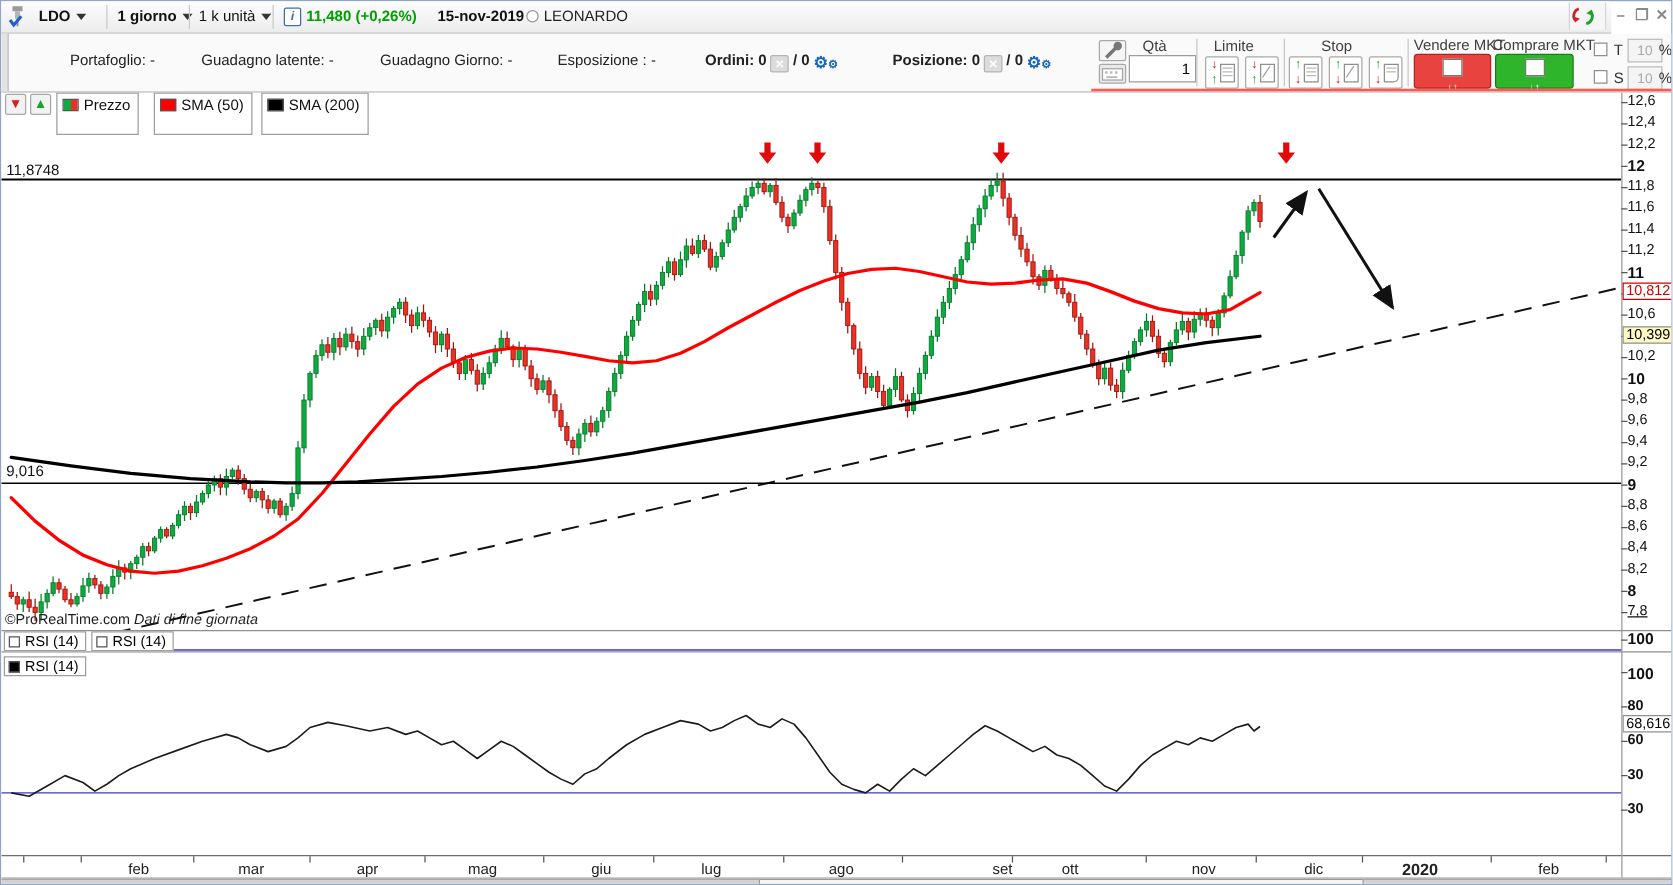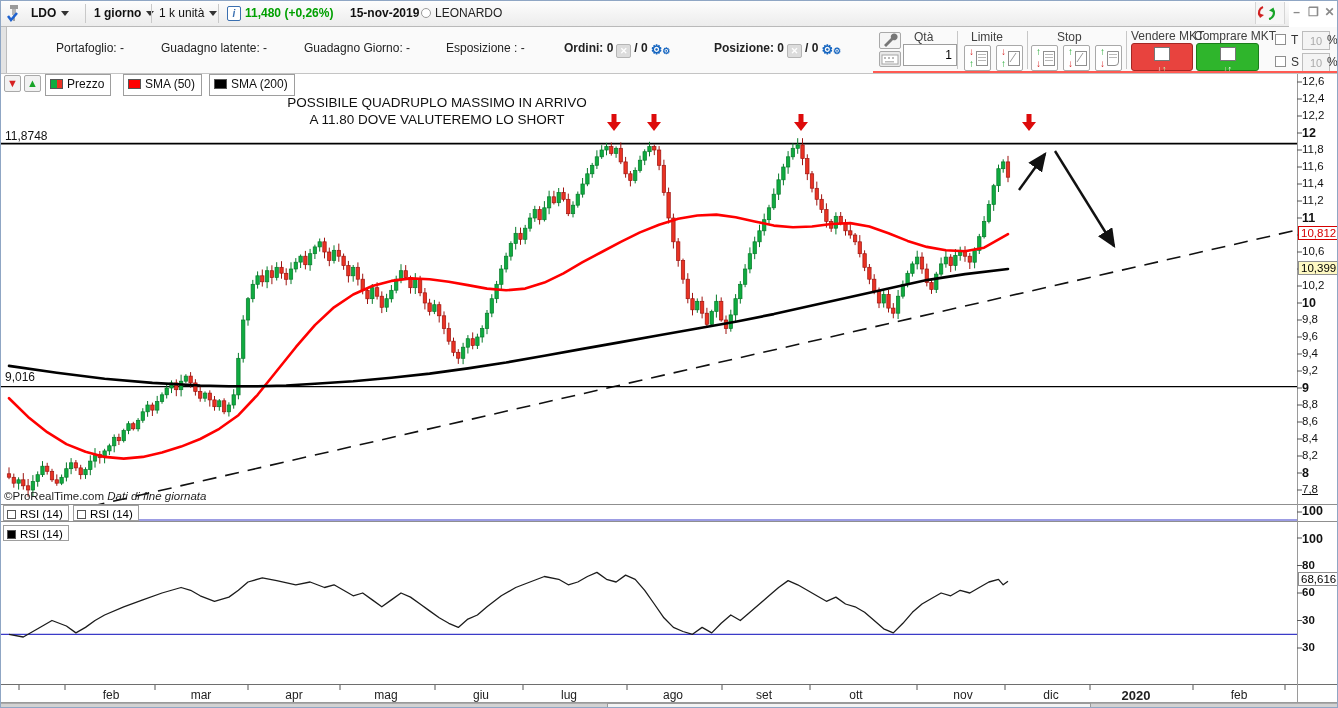--- a/index.html
+++ b/index.html
@@ -36,21 +36,21 @@
   .mktbtn{position:absolute;top:42px;height:28px;border-radius:3px;box-sizing:border-box;text-align:center;}
   .sellbtn{left:1130px;width:62px;background:#e8433e;border:1px solid #a32724;}
   .buybtn{left:1195px;width:63px;background:#2fb52c;border:1px solid #1b7d1a;}
   .mktdoc{display:inline-block;width:14px;height:12px;background:#fff;border:1px solid #777;margin-top:3px;}
   .mktarrows{font-size:9px;font-weight:bold;line-height:9px;}
   .cb{position:absolute;width:11px;height:11px;background:#fff;border:1px solid #8f8f8f;box-sizing:border-box;}
   .pctinput{position:absolute;width:22px;height:15px;border:1px solid #bdbdbd;background:#f4f4f4;color:#aaa;font-size:11px;text-align:center;font-family:"Liberation Sans",sans-serif;}
   .tslabel{position:absolute;font-size:12px;color:#333;}
   .redline{position:absolute;left:872px;top:70px;width:466px;height:2px;background:#ff5a52;}
   
-  .chip{position:absolute;top:73px;height:22px;background:#fff;border:1px solid #9e9e9e;font-size:12px;color:#111;line-height:18px;padding:0 6px 0 4px;box-sizing:border-box;white-space:nowrap;}
+  .chip{position:absolute;top:73px;height:34px;background:#fff;border:1px solid #9e9e9e;font-size:12px;color:#111;line-height:18px;padding:0 6px 0 4px;box-sizing:border-box;white-space:nowrap;}
   .swatch{display:inline-block;width:13px;height:10px;vertical-align:-1px;margin-right:4px;border:1px solid #555;box-sizing:border-box;}
   .minibtn{position:absolute;top:74px;width:17px;height:17px;background:#f2f2f2;border:1px solid #a9a9a9;border-radius:2px;text-align:center;line-height:15px;font-size:11px;font-weight:bold;box-sizing:border-box;}
   
   .lvlabel{position:absolute;font-size:12px;color:#111;}
   .anno{position:absolute;left:260px;top:93px;width:352px;text-align:center;font-size:13.5px;color:#111;line-height:17px;}
   .watermark{position:absolute;left:3px;top:489px;font-size:11.5px;color:#1d1d1d;}
   .axlabel{position:absolute;left:1301px;font-size:11.5px;color:#111;white-space:nowrap;}
   .axlabel.bold{font-size:12.5px;}
   .valbox{position:absolute;left:1297px;font-size:11.5px;background:#fff;border:1px solid #909090;padding:0 2px;white-space:nowrap;}
   .valbox.red{border-color:#d60000;color:#d60000;}
@@ -703,24 +703,20 @@
   <div class="chip" style="left:44px">
     <span class="swatch" style="background:linear-gradient(90deg,#0fab40 50%,#e93223 50%)"></span><span>Prezzo</span>
   </div>
   <div class="chip" style="left:122px">
     <span class="swatch" style="background:#ff0000"></span><span>SMA (50)</span>
   </div>
   <div class="chip" style="left:208px">
     <span class="swatch" style="background:#000"></span><span>SMA (200)</span>
   </div>
 
-  <div class="anno">
-    <div>POSSIBILE QUADRUPLO MASSIMO IN ARRIVO</div>
-    <div>A 11.80 DOVE VALUTEREMO LO SHORT</div>
-  </div>
   <div class="lvlabel" style="left:4px;top:128px">11,8748</div>
   <div class="lvlabel" style="left:4px;top:369px">9,016</div>
   <div class="watermark"><span>©ProRealTime.com</span>&nbsp;<i>Dati di fine giornata</i></div>
 
   <div id="yaxis">
       <div class="axlabel" style="top: 74px;">12,6</div>
       <div class="axlabel" style="top: 91px;">12,4</div>
       <div class="axlabel" style="top: 108px;">12,2</div>
       <div class="axlabel bold" style="font-weight: bold; top: 125px;">12</div>
       <div class="axlabel" style="top: 142px;">11,8</div>
@@ -760,21 +756,21 @@
   <div class="valbox grey" style="top:571px;background:#fff">68,616</div>
 
   <div id="xaxis">
       <div class="monthlabel" style="left: 110px;">feb</div>
       <div class="monthlabel" style="left: 200px;">mar</div>
       <div class="monthlabel" style="left: 293px;">apr</div>
       <div class="monthlabel" style="left: 385px;">mag</div>
       <div class="monthlabel" style="left: 480px;">giu</div>
       <div class="monthlabel" style="left: 568px;">lug</div>
       <div class="monthlabel" style="left: 672px;">ago</div>
-      <div class="monthlabel" style="left: 763px;">set</div>
+      <div class="monthlabel" style="left: 801px;">set</div>
       <div class="monthlabel" style="left: 855px;">ott</div>
       <div class="monthlabel" style="left: 962px;">nov</div>
       <div class="monthlabel" style="left: 1050px;">dic</div>
       <div class="monthlabel bold" style="font-weight: bold; left: 1135px;">2020</div>
       <div class="monthlabel" style="left: 1238px;">feb</div>
     </div>
 
   <div class="bottomstrip"></div>
   <div class="scrollthumb"></div>
 

